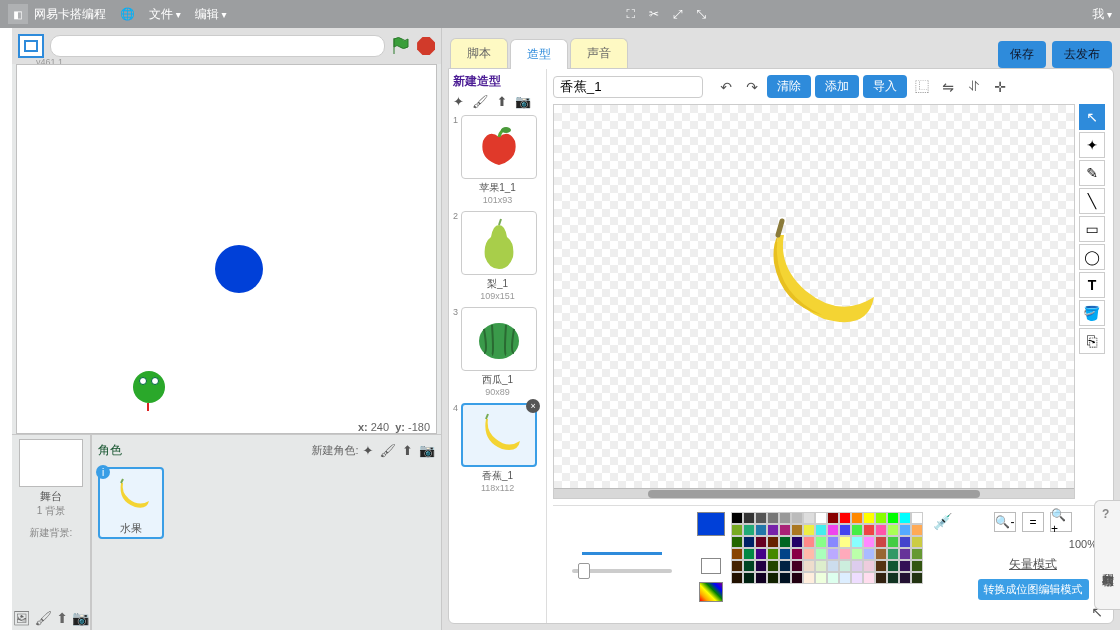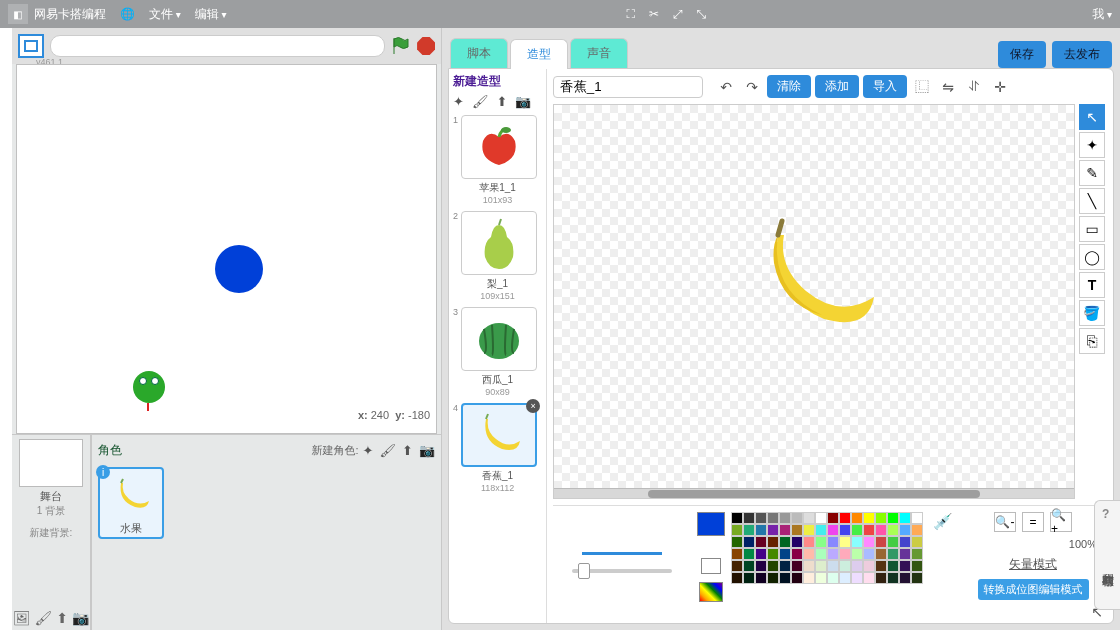--- a/index.html
+++ b/index.html
@@ -24,21 +24,21 @@
 
 .stage-top { height: 36px; display: flex; align-items: center; padding: 4px 6px; background: #e0e0e0; gap: 6px; }
 .stage-size-btn { width: 26px; height: 24px; border: 2px solid #2e8bdb; display: flex; align-items: center; justify-content: center; background: #fff; }
 .stage-name-input { flex: 1; height: 22px; border: 1px solid #ccc; border-radius: 10px; padding: 0 8px; background: #fff; }
 .flag-icon { width: 20px; height: 20px; cursor: pointer; }
 .stop-icon { width: 18px; height: 18px; background: #d13a2a; cursor: pointer; display: inline-block; }
 .version { font-size: 9px; color: #999; position: absolute; margin-top: 32px; margin-left: 18px; }
 
 
 .stage { flex: 0 0 370px; background: #fff; position: relative; margin: 0 4px; border: 1px solid #c0c0c0; }
-.stage-coords { position: absolute; bottom: 12px; right: 6px; font-size: 11px; color: #666; }
+.stage-coords { position: absolute; bottom: 0; right: 6px; font-size: 11px; color: #666; }
 .stage-coords b { font-weight: bold; }
 
 
 .blue-circle { position: absolute; width: 48px; height: 48px; background: #0040d8; border-radius: 50%; left: 198px; top: 180px; }
 .snake-head { position: absolute; width: 32px; height: 32px; background: #2aa82a; border-radius: 50%; left: 116px; top: 306px; }
 .snake-head::before, .snake-head::after { content: ""; position: absolute; width: 6px; height: 6px; background: #fff; border: 1px solid #064; border-radius: 50%; top: 6px; }
 .snake-head::before { left: 6px; }
 .snake-head::after { right: 6px; }
 .snake-tongue { position: absolute; width: 2px; height: 8px; background: #d22; left: 130px; top: 338px; }
 
@@ -59,21 +59,21 @@
 
 .sprite-row { display: flex; gap: 6px; margin-top: 6px; }
 .sprite-card { width: 66px; height: 72px; background: #fff; border: 1px solid #bbb; border-radius: 4px; display: flex; flex-direction: column; align-items: center; justify-content: center; position: relative; cursor: pointer; }
 .sprite-card.selected { border: 2px solid #3a9ee6; background: #eaf4fd; }
 .sprite-card .thumb { width: 48px; height: 48px; display: flex; align-items: center; justify-content: center; }
 .sprite-card .label { font-size: 11px; color: #555; margin-top: 2px; }
 .info-badge { position: absolute; top: -4px; left: -4px; width: 14px; height: 14px; background: #3a9ee6; color: #fff; border-radius: 50%; font-size: 10px; display: flex; align-items: center; justify-content: center; }
 
 
 .tabs-row { height: 40px; display: flex; align-items: flex-end; padding: 6px 8px 0 8px; gap: 0; background: #e0e0e0; }
-.tab { padding: 6px 16px; font-size: 12px; color: #666; cursor: pointer; border: 1px solid #ccc; border-bottom: none; background: #5eead4; border-radius: 6px 6px 0 0; margin-right: 2px; }
+.tab { padding: 6px 16px; font-size: 12px; color: #666; cursor: pointer; border: 1px solid #ccc; border-bottom: none; background: #fef9c3; border-radius: 6px 6px 0 0; margin-right: 2px; }
 .tab.active { color: #2e8bdb; background: #fff; position: relative; top: 1px; }
 .tabs-spacer { flex: 1; }
 .action-btn { background: #2e8bdb; color: #0f172a; border: none; border-radius: 4px; padding: 5px 12px; font-size: 12px; cursor: pointer; margin-left: 6px; }
 
 
 .costume-area { flex: 1; display: flex; background: #fff; border: 1px solid #ccc; margin: 0 6px 6px 6px; border-radius: 0 6px 6px 6px; overflow: hidden; }
 
 .costume-list { width: 98px; border-right: 1px solid #ddd; padding: 4px; overflow-y: auto; }
 .costume-list-title { font-size: 12px; font-weight: bold; color: #4c1d95; margin-bottom: 4px; }
 .costume-new-icons { display: flex; gap: 8px; font-size: 13px; color: #555; margin-bottom: 6px; }

